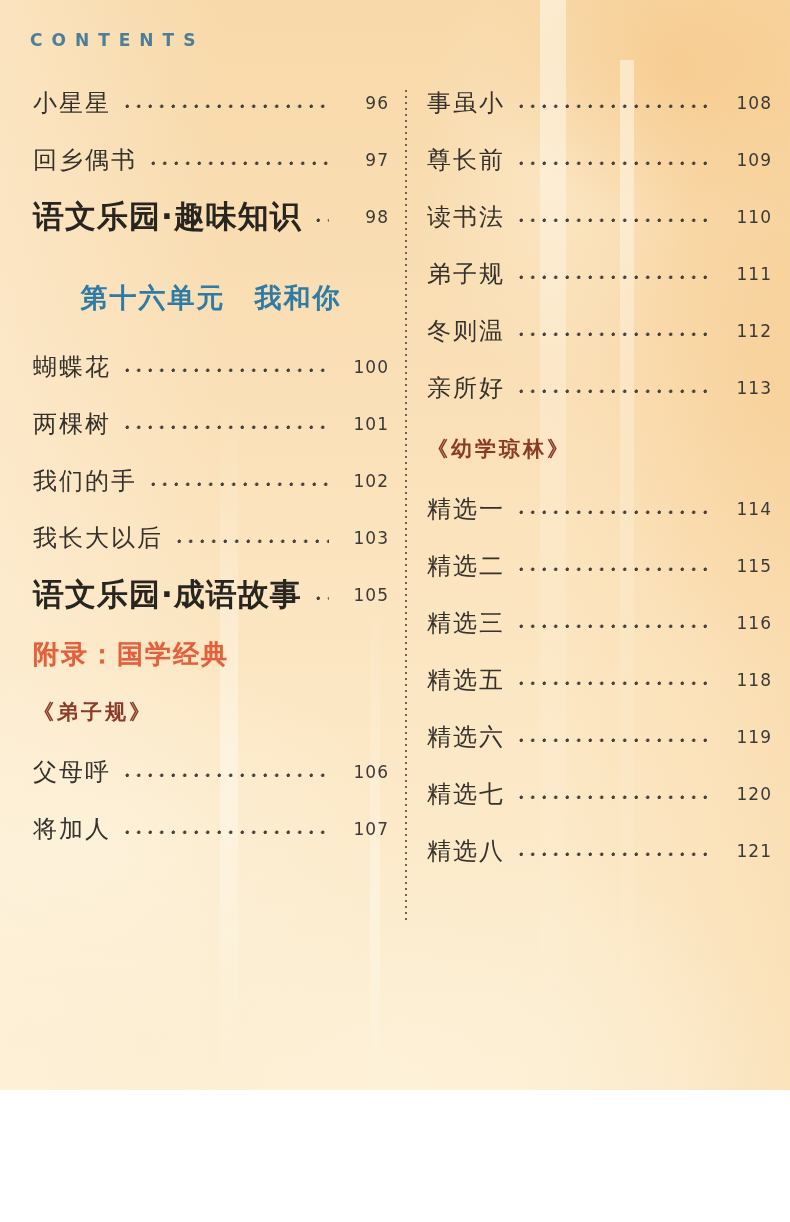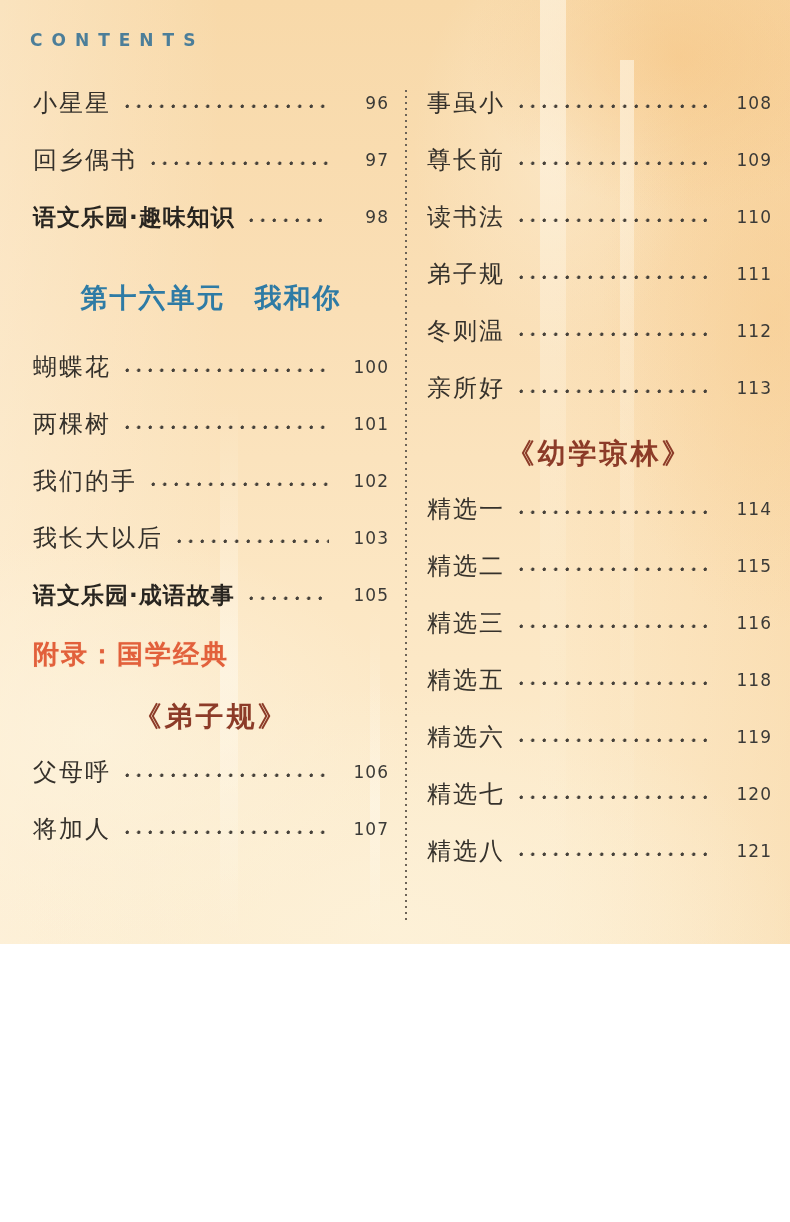--- a/index.html
+++ b/index.html
@@ -1,20 +1,20 @@
 <!DOCTYPE html>
 <html><head>
 <meta charset="utf-8">
 <style>
   html,body{margin:0;padding:0;}
   body{background:#ffffff;font-family:"DejaVu Sans",sans-serif;}
 
   .page{
     position:relative;
-    width:790px;height:944px;
+    width:790px;height:1090px;
     overflow:hidden;
     background:
       radial-gradient(ellipse 300px 220px at 86% 6%,  rgba(246,196,130,0.55), transparent 70%),
       radial-gradient(ellipse 240px 430px at 98% 34%, rgba(247,203,142,0.50), transparent 72%),
       radial-gradient(ellipse 200px 300px at 70% 16%, rgba(252,236,208,0.55), transparent 70%),
       radial-gradient(ellipse 430px 280px at 12% 78%, rgba(253,243,221,0.75), transparent 72%),
       radial-gradient(ellipse 520px 320px at 50% 99%, rgba(253,241,216,0.90), transparent 78%),
       linear-gradient(90deg, rgba(255,246,230,0.35) 0%, rgba(255,255,255,0) 28%, rgba(255,255,255,0) 70%, rgba(246,201,138,0.30) 100%),
       linear-gradient(180deg, #f8d9a9 0%, #fadfb6 33%, #fce7c4 64%, #fcedd0 100%);
   }
@@ -41,21 +41,21 @@
     background-image:repeating-linear-gradient(180deg,#6d6458 0 2px, rgba(0,0,0,0) 2px 6px);
   }
 
   .row{display:flex;align-items:center;height:30px;margin-bottom:27px;}
   .label{
     font-family:"DejaVu Serif",serif;
     font-size:24px;color:#35312b;letter-spacing:2px;white-space:nowrap;
   }
   .row.bold .label{
     font-family:"DejaVu Sans",sans-serif;font-weight:700;
-    font-size:23px;letter-spacing:1px;color:#282520;
+    font-size:31px;letter-spacing:1px;color:#282520;
   }
   .dots{
     flex:1 1 auto;height:6px;margin:8px 10px 0 14px;
     background-image:radial-gradient(circle at 2.2px 2.2px, #46413a 1.6px, rgba(0,0,0,0) 1.9px);
     background-size:11.5px 6px;background-repeat:repeat-x;
   }
   .pagenum{
     flex:0 0 auto;width:50px;text-align:right;
     font-family:"DejaVu Sans",sans-serif;font-size:17px;color:#3b3a37;letter-spacing:1px;
   }
@@ -67,23 +67,23 @@
     font-size:27px;letter-spacing:2px;color:#2e7ba5;
   }
   .appendix-heading{
     height:34px;margin-bottom:27px;
     font-family:"DejaVu Sans",sans-serif;font-weight:700;
     font-size:26px;letter-spacing:2px;color:#e2603b;
     text-shadow:0 0 1px rgba(226,96,59,0.4);
   }
   .book-title{
     height:32px;margin-bottom:27px;
-    text-align:center;
+    text-align:left;
     font-family:"DejaVu Serif",serif;font-weight:600;
-    font-size:28px;letter-spacing:3px;color:#8c3b28;
+    font-size:21px;letter-spacing:3px;color:#8c3b28;
   }
   .col.right .book-title{margin-top:5px;}
 
   .page-badge{
     position:absolute;left:383px;top:1172px;width:45px;height:42px;
     background:#1d1c1a;
     border-radius:46% 54% 52% 48% / 52% 48% 55% 45%;
     display:flex;align-items:center;justify-content:center;
     box-shadow:0 0 2px rgba(0,0,0,0.4);
   }

